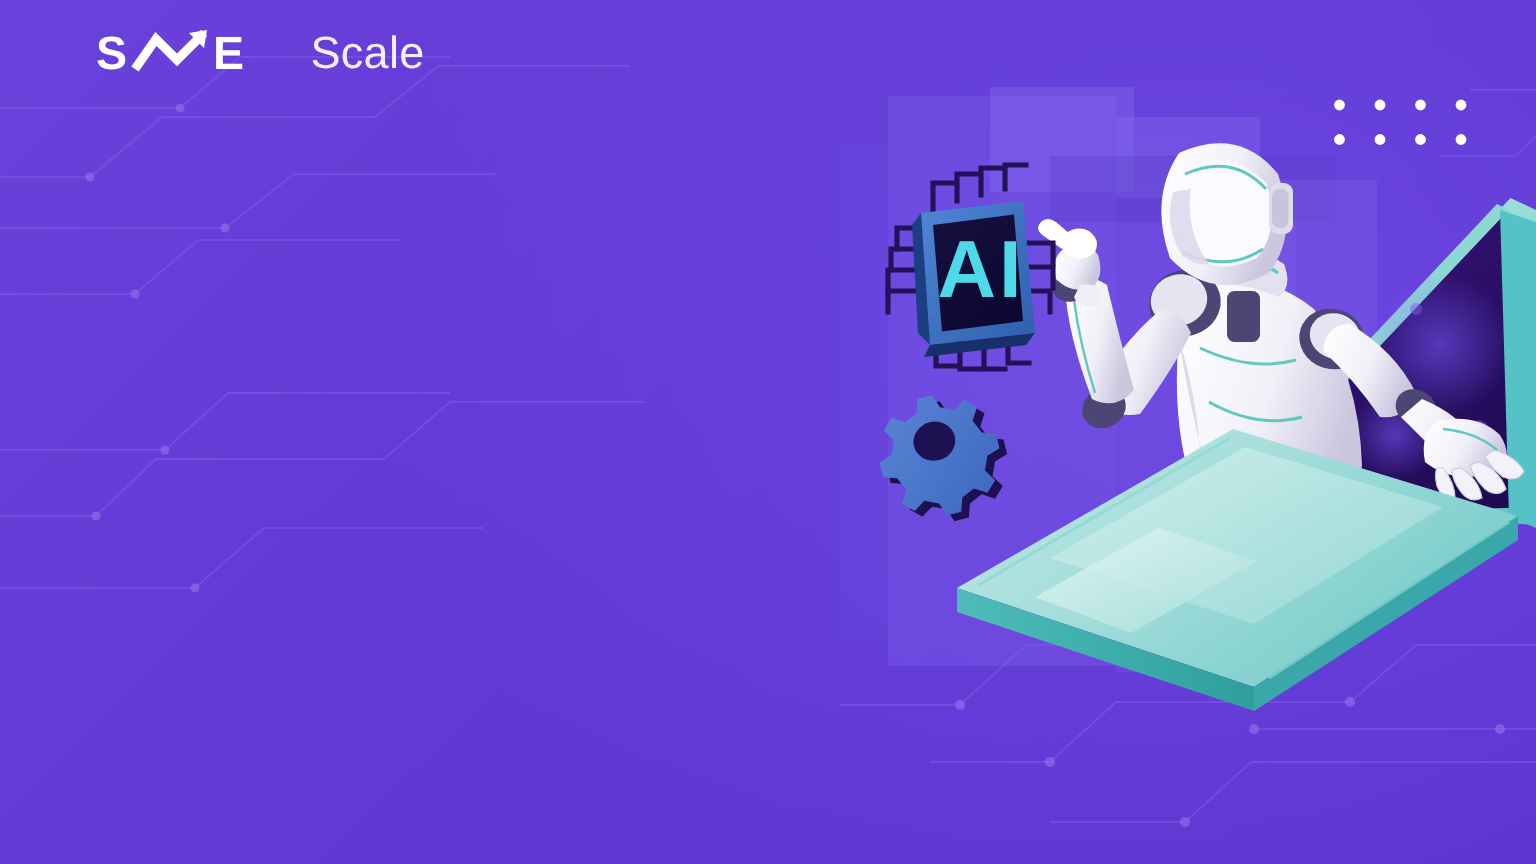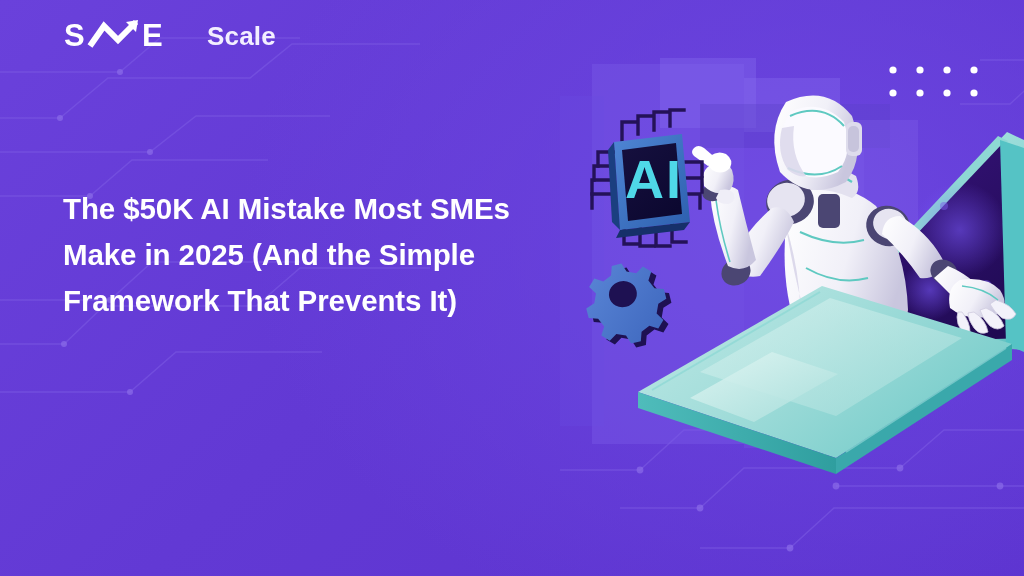--- a/index.html
+++ b/index.html
@@ -23,22 +23,22 @@
 
   
   #logo {
     position:absolute; left:64px; top:18px;
     display:flex; align-items:center; gap:11px;
     z-index:40;
   }
   #logo .mark { display:block; }
   #logo .word {
     color:#f3efff;
-    font-size:26px;
-    font-weight:700;
+    font-size:30px;
+    font-weight:400;
     letter-spacing:.2px;
     line-height:1;
     white-space:nowrap;
   }
 
   
   #headline {
     position:absolute; left:63px; top:186px;
     width:520px;
     z-index:40;
@@ -316,20 +316,15 @@
       <text x="78" y="28" font-family="Liberation Sans, sans-serif" font-size="31" font-weight="700" fill="#ffffff" letter-spacing="1">E</text>
       <g stroke="#ffffff" stroke-width="6" fill="none" stroke-linejoin="miter" stroke-linecap="butt">
         <path d="M26 28 L40 8 L54 22 L72 4"></path>
       </g>
       <path d="M62 4 L74 2 L72 14 Z" fill="#ffffff"></path>
       <path d="M26 28 L26 28"></path>
     </svg>
     <span class="word">Scale</span>
   </div>
 
-  <h1 id="headline">
-    <span class="line">The $50K AI Mistake Most SMEs</span>
-    <span class="line">Make in 2025 (And the Simple</span>
-    <span class="line">Framework That Prevents It)</span>
-  </h1>
 
 
 </div>
 
 </body></html>

